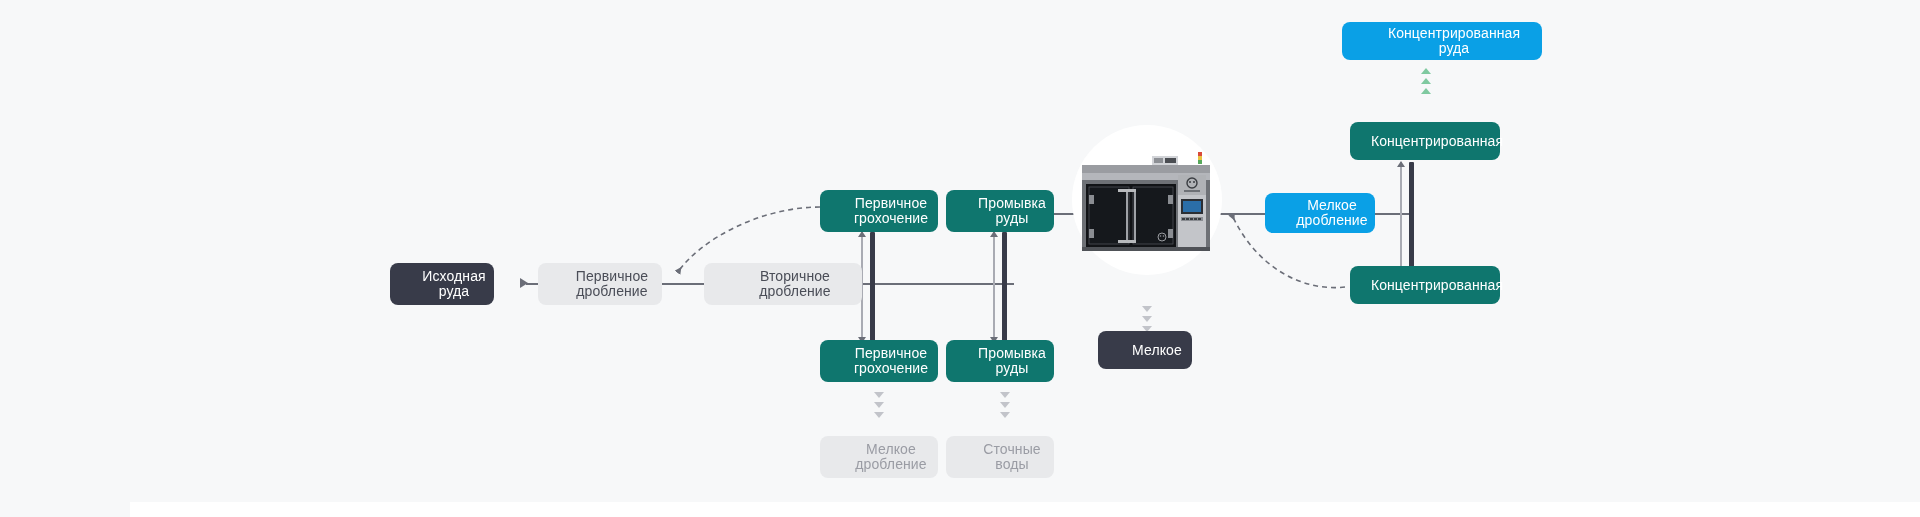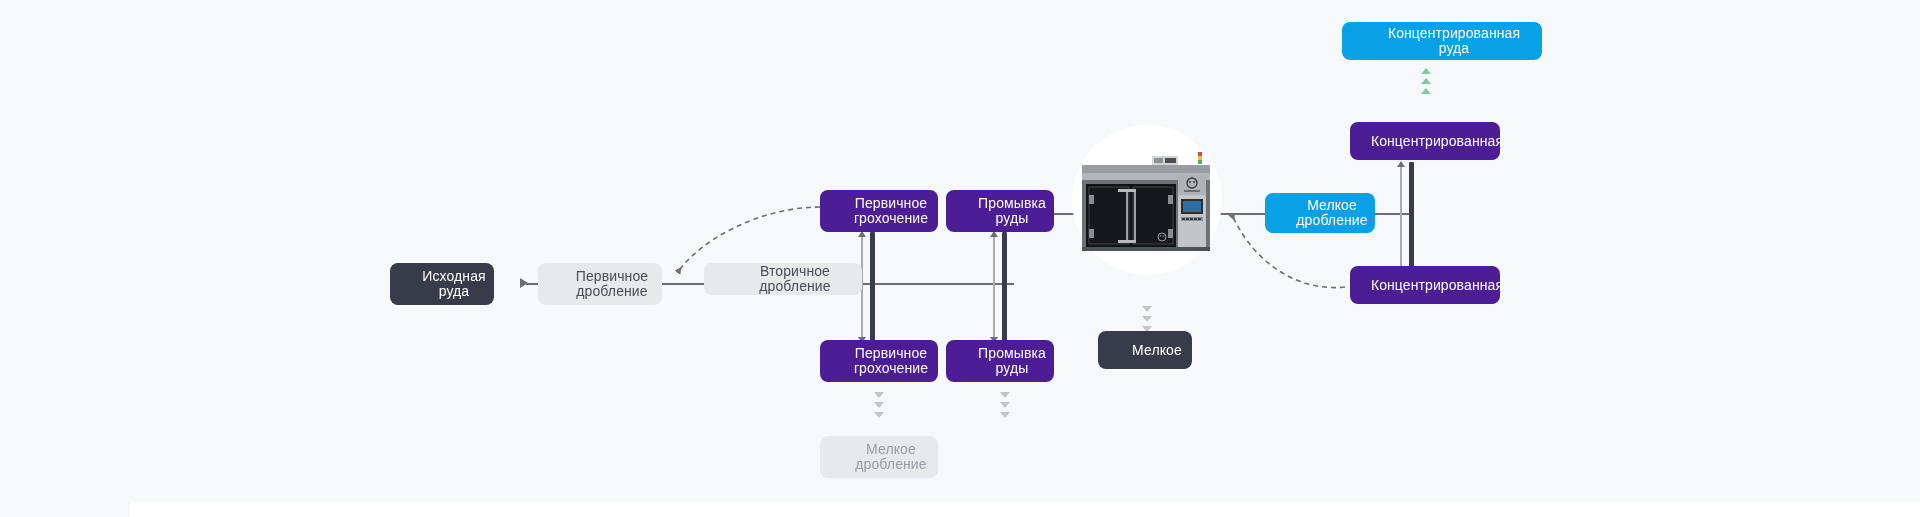--- a/index.html
+++ b/index.html
@@ -35,21 +35,21 @@
     border-radius: 8px;
     font-size: 14px;
     line-height: 15px;
     letter-spacing: .1px;
     padding: 4px 10px;
     z-index: 6;
   }
   .node span { display: block; white-space: pre-line; padding-left: 24px; }
 
   .node.dark  { background: #383b49; color: #ffffff; }
-  .node.gray  { background: #4c1d95; color: #ffffff; justify-content: center; }
+  .node.gray  { background: #0f766e; color: #ffffff; justify-content: center; }
   .node.light { background: #e8e9eb; color: #4a4d57; }
   .node.faded { background: #e8e9eb; color: #9a9ca4; }
   .node.blue  { background: #0aa0e6; color: #ffffff; }
 
   
   .hline {
     position: absolute;
     height: 2px;
     background: #6b6e78;
     z-index: 2;
@@ -268,21 +268,21 @@
   <div class="node dark" style="left:390px; top:263px; width:104px; height:42px;">
     <span>Исходная
 руда</span>
   </div>
 
   <div class="node light" style="left:538px; top:263px; width:124px; height:42px;">
     <span>Первичное
 дробление</span>
   </div>
 
-  <div class="node light" style="left:704px; top:263px; width:158px; height:32px;">
+  <div class="node light" style="left:704px; top:263px; width:158px; height:42px;">
     <span>Вторичное
 дробление</span>
   </div>
 
   <div class="node gray" style="left:820px; top:190px; width:118px; height:42px;">
     <span>Первичное
 грохочение</span>
   </div>
 
   <div class="node gray" style="left:946px; top:190px; width:108px; height:42px;">
@@ -298,20 +298,24 @@
   <div class="node gray" style="left:946px; top:340px; width:108px; height:42px;">
     <span>Промывка
 руды</span>
   </div>
 
   <div class="node faded" style="left:820px; top:436px; width:118px; height:42px;">
     <span>Мелкое
 дробление</span>
   </div>
 
+  <div class="node faded" style="left:946px; top:436px; width:108px; height:42px;">
+    <span>Сточные
+воды</span>
+  </div>
 
   <div class="node dark" style="left:1098px; top:331px; width:94px; height:38px;">
     <span>Мелкое</span>
   </div>
 
   <div class="node blue" style="left:1265px; top:193px; width:110px; height:40px;">
     <span>Мелкое
 дробление</span>
   </div>
 

